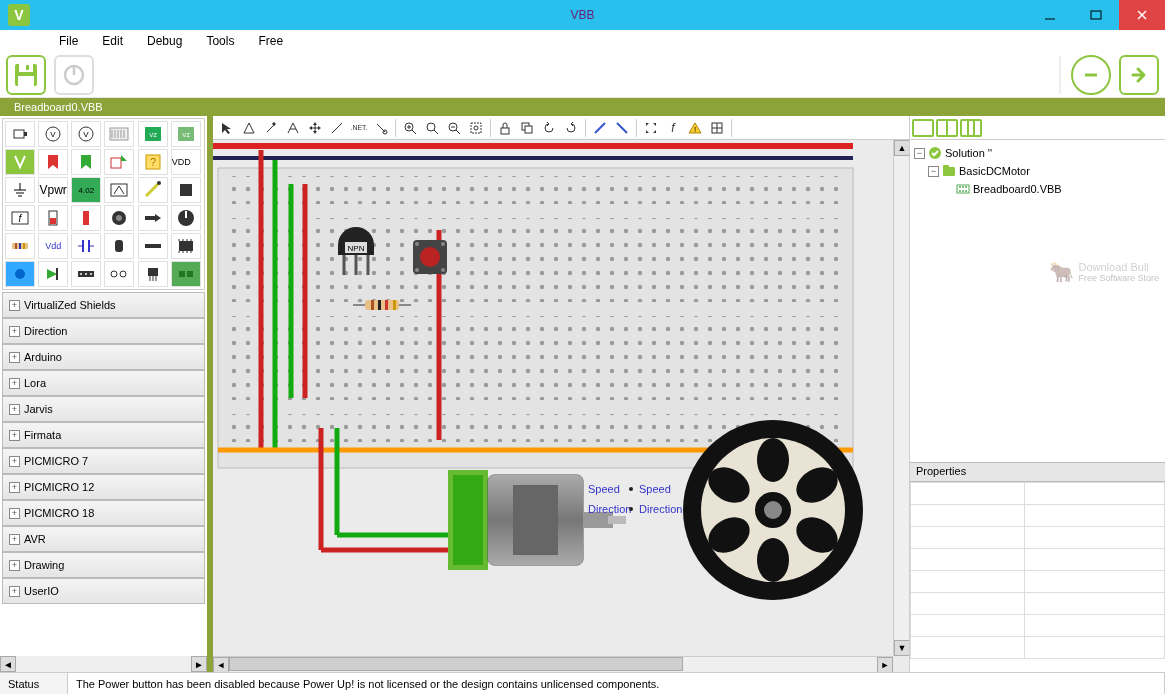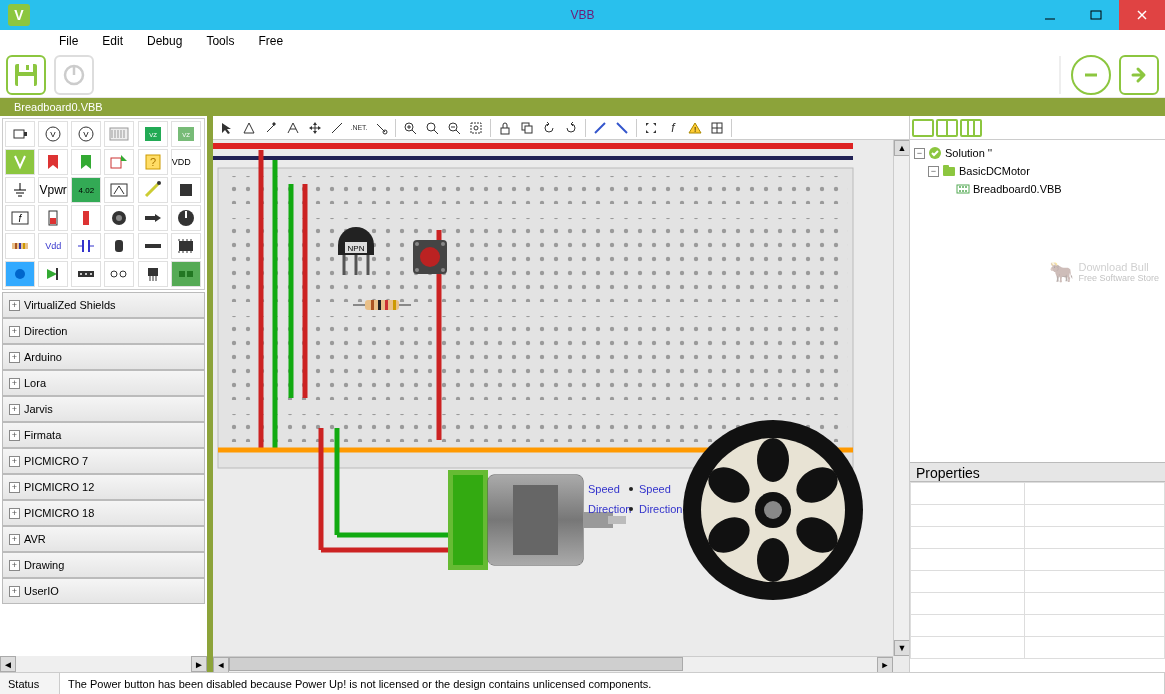--- a/index.html
+++ b/index.html
@@ -61,29 +61,29 @@
 .view-btns { height: 24px; display: flex; align-items: center; gap: 2px; padding: 2px; border-bottom:1px solid #ccc; }
 .view-btn { width: 22px; height: 18px; border: 2px solid #8cc63f; border-radius:2px; display:flex; }
 .tree { flex: 1; padding: 4px; font-size: 11px; position: relative; background:#fff;}
 .tree-row { display:flex; align-items:center; gap:3px; height:18px; }
 .tree-row .exp { width:11px; height:11px; border:1px solid #888; font-size:9px; display:flex; align-items:center; justify-content:center; color:#555; background:#fff;}
 .tree-row .icon { width:14px; height:14px; }
 .tree .indent1 { margin-left: 14px; }
 .tree .indent2 { margin-left: 28px; }
 .watermark { position:absolute; right:6px; top:120px; opacity:0.4; font-size:9px; text-align:left; color:#666; display:flex; align-items:center; gap:4px;}
 .watermark .bull { font-size:20px; }
-.props-head { height: 20px; background: #e6e6e6; border-top:1px solid #bbb; border-bottom:1px solid #bbb; font-size:14px; padding:2px 6px; }
+.props-head { height: 20px; background: #e6e6e6; border-top:1px solid #bbb; border-bottom:1px solid #bbb; font-size:11px; padding:2px 6px; }
 .props-body { height: 190px; background:#fff; }
 .props-body table { width:100%; border-collapse:collapse; }
 .props-body td { border:1px solid #ddd; height:22px; }
 
 
 .statusbar { height: 22px; background: #fff; border-top: 1px solid #ccc; display: flex; align-items: center; font-size: 11px; }
 .statusbar .cell { padding: 0 8px; border-right: 1px solid #ccc; height: 100%; display:flex; align-items:center; }
-.statusbar .cell.label { width: 60px; background:#f4f4f4;}
+.statusbar .cell.label { width: 68px; background:#f4f4f4;}
 </style>
 </head>
 <body>
 
 <div class="titlebar">
   <div class="logo">V</div>
   <div class="title">VBB</div>
   <div class="win-controls">
     <div class="win-btn">
       <svg width="12" height="12">

